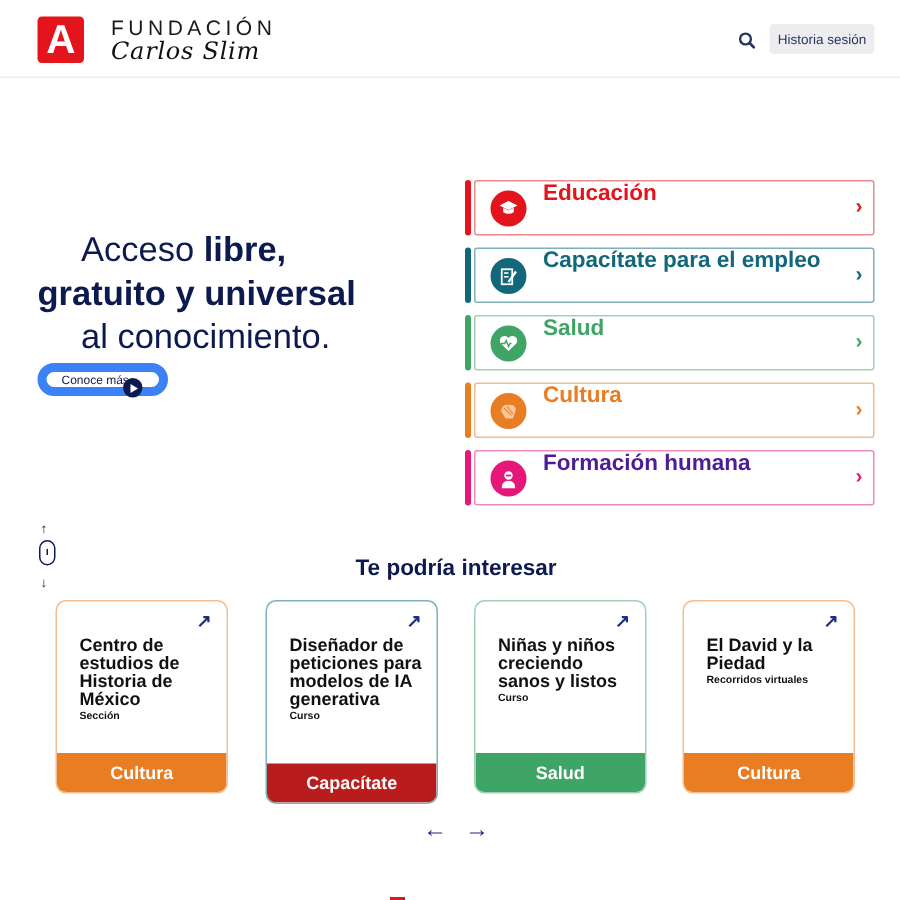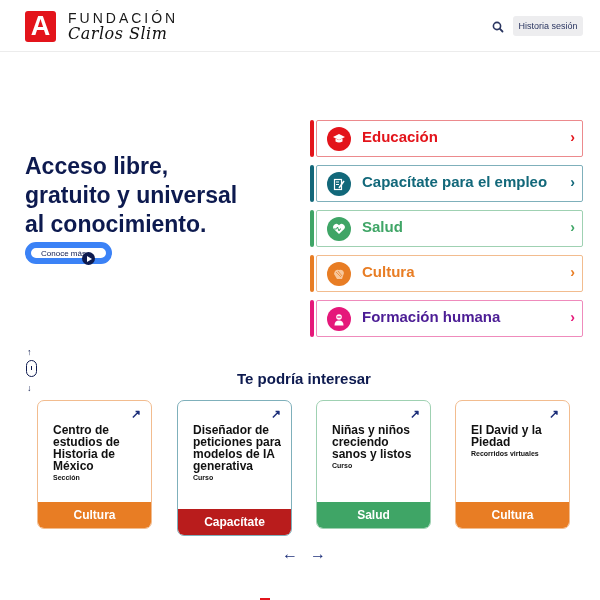--- a/index.html
+++ b/index.html
@@ -1,39 +1,39 @@
 <!DOCTYPE html>
 <html><head>
 <meta charset="utf-8">
 <style>
   * { box-sizing: border-box; margin: 0; padding: 0; }
   html, body { width: 600px; height: 600px; overflow: hidden; background: #ffffff; font-family: "Liberation Sans", sans-serif; color: #0d1a4f; }
   .header { position: absolute; left: 0; top: 0; width: 600px; height: 52px; border-bottom: 1px solid #ececec; background: #fff; }
   .logo { position: absolute; left: 25px; top: 11px; display: flex; align-items: center; }
   .logo-mark { width: 31px; height: 31px; background: #e3141b; border-radius: 3px; color: #fff; font-weight: bold; font-size: 27px; display: flex; align-items: center; justify-content: center; line-height: 1; }
-  .logo-text { margin-left: 12px; display: flex; flex-direction: column; }
+  .logo-text { margin-left: 18px; display: flex; flex-direction: column; }
   .logo-line1 { font-size: 14px; letter-spacing: 3px; color: #1a1a1a; line-height: 14px; }
   .logo-line2 { font-family: "DejaVu Serif", serif; font-style: italic; font-size: 16px; color: #111; line-height: 17px; letter-spacing: 0.5px; }
   .search-btn { position: absolute; left: 491px; top: 20px; width: 14px; height: 14px; cursor: pointer; }
   .login-btn { position: absolute; left: 513px; top: 16px; width: 70px; height: 20px; background: #ededef; border-radius: 3px; border: none; font-size: 9px; color: #2a3560; font-family: "Liberation Sans", sans-serif; cursor: pointer; }
 
   .hero-title { position: absolute; left: 25px; top: 152px; font-size: 23px; line-height: 29px; color: #0d1a4f; }
-  .hero-title .light { font-weight: 700; }
+  .hero-title .light { font-weight: 400; margin-left: 29px; }
   .hero-title b { font-weight: bold; }
   .more-btn { position: absolute; left: 25px; top: 242px; width: 87px; height: 22px; border: 6px solid #3b82f6; border-radius: 12px; background: #fff; display: flex; align-items: center; padding-left: 10px; cursor: pointer; }
   .more-btn span.lbl { font-size: 8px; color: #0d1a4f; }
   .play-icon { position: absolute; right: 11px; top: 4px; width: 13px; height: 13px; border-radius: 50%; background: #0d1a4f; }
   .play-icon::after { content: ""; position: absolute; left: 5px; top: 3.5px; border-left: 5px solid #fff; border-top: 3px solid transparent; border-bottom: 3px solid transparent; }
 
   .cat-list { position: absolute; left: 310px; top: 120px; width: 273px; }
   .cat { position: relative; height: 37px; margin-bottom: 8px; display: flex; align-items: center; cursor: pointer; }
   .cat .bar { position: absolute; left: 0; top: 0; width: 4px; height: 37px; border-radius: 2px; }
   .cat .box { position: absolute; left: 6px; top: 0; right: 0; height: 37px; border: 1px solid; border-radius: 2px; }
   .cat .ic { position: absolute; left: 17px; top: 7px; width: 24px; height: 24px; border-radius: 50%; display: flex; align-items: center; justify-content: center; }
-  .cat .lbl { position: absolute; left: 52px; top: 8px; font-size: 15px; font-weight: bold; }
+  .cat .lbl { position: absolute; left: 52px; top: 0; font-size: 15px; font-weight: bold; }
   .cat .chev { position: absolute; right: 8px; top: 9px; font-size: 14px; font-weight: bold; }
 
   .scroll-ind { position: absolute; left: 24px; top: 347px; width: 15px; height: 48px; }
   .scroll-ind .arrow { position: absolute; left: 3px; font-size: 9px; color: #0d1a4f; }
   .scroll-ind .mouse { position: absolute; left: 2px; top: 13px; width: 11px; height: 17px; border: 1.5px solid #0d1a4f; border-radius: 6px; }
   .scroll-ind .mouse::after { content: ""; position: absolute; left: 3.5px; top: 5px; width: 1.5px; height: 4px; background: #0d1a4f; }
 
   .sec-title { position: absolute; left: 0; top: 370px; width: 608px; text-align: center; font-size: 15px; font-weight: bold; color: #0d1a4f; }
 
   .card { position: absolute; top: 400px; width: 115px; border: 1px solid; border-radius: 7px; background: #fff; overflow: hidden; cursor: pointer; }

